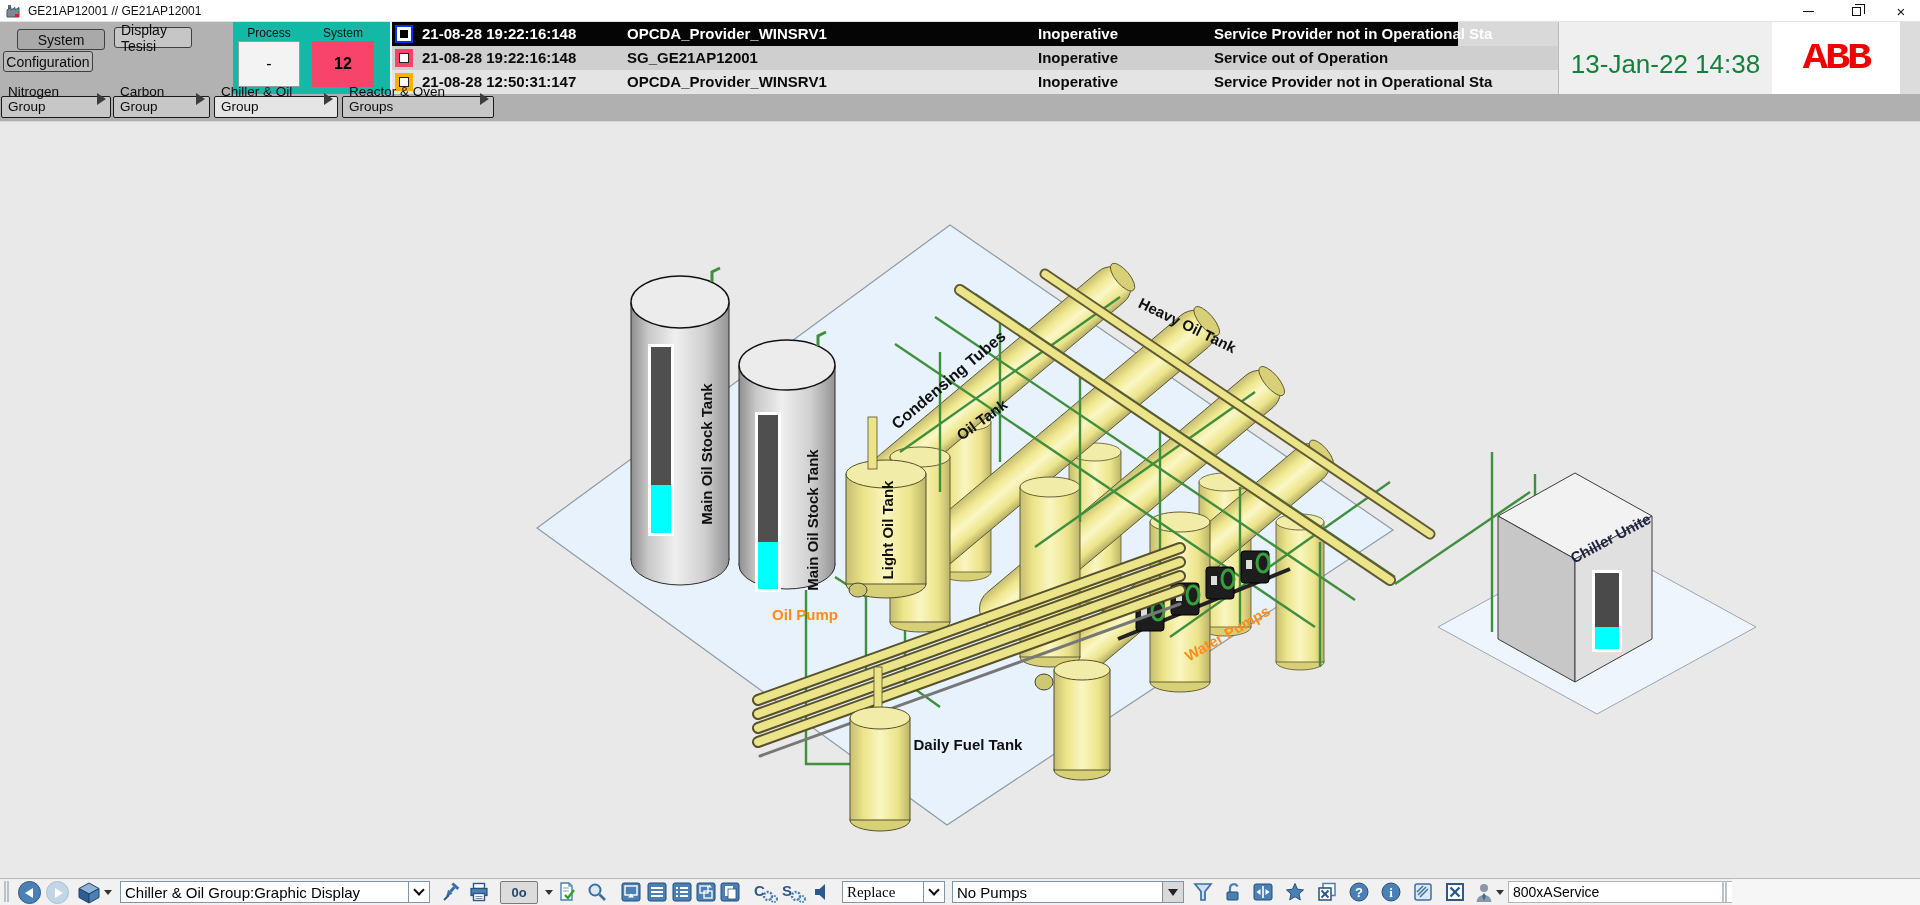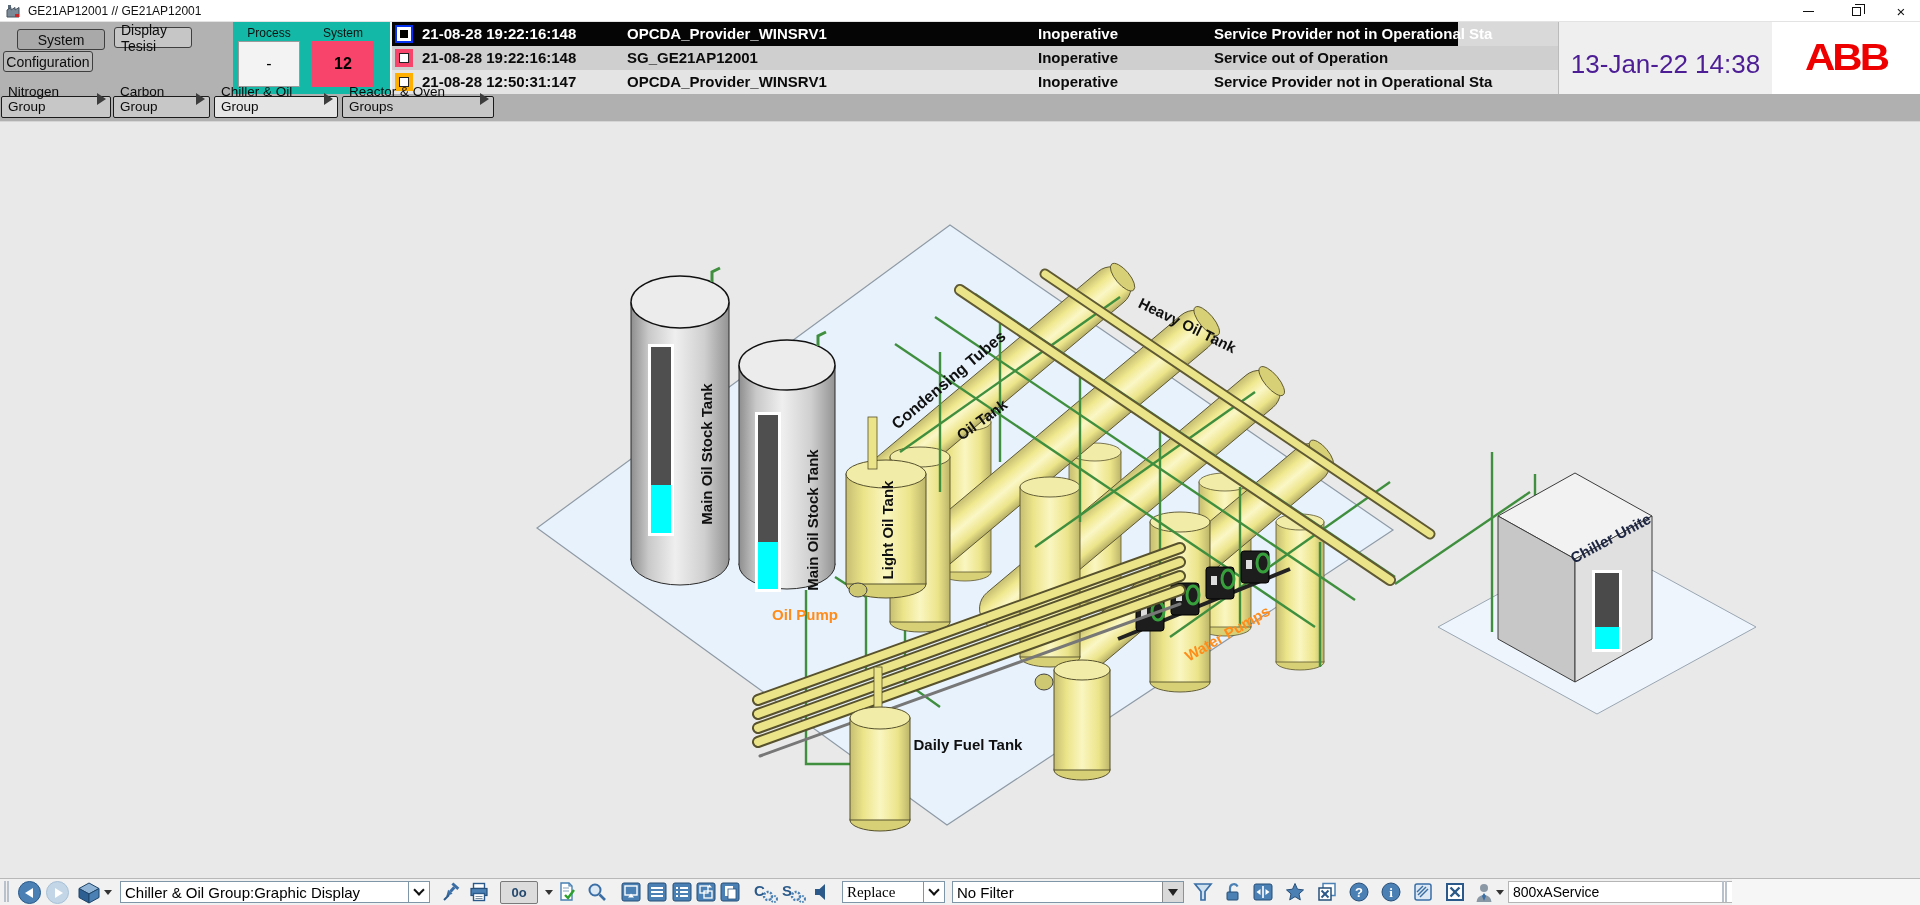--- a/index.html
+++ b/index.html
@@ -40,23 +40,23 @@
   .arow.r0 { top:0; } .arow.r1 { top:24px; background:#cfcfcf; } .arow.r2 { top:48px; background:#e4e4e4; }
   .arow.r0 .rowbg { position:absolute; left:0; top:0; width:1066px; height:24px; background:#050505; }
   .arow.r0 { color:#ffffff; }
   .marker { position:absolute; left:3px; top:3px; width:18px; height:18px; display:flex; align-items:center; justify-content:center; }
   .marker .inner { width:10px; height:10px; background:#ffffff; border:1px solid #222; }
   .marker .inner.filled { background:#000; border-color:#fff; outline:2px solid #fff; outline-offset:0; }
   .acol { position:absolute; top:0; white-space:nowrap; }
   .c-time { left:30px; } .c-src { left:235px; } .c-state { left:646px; } .c-msg { left:778px;margin-left:44px; }
 
   #datepanel { position:absolute; left:1558px; top:0; width:214px; height:84px; background:#efefef;
-    border-left:1px solid #bbb; display:flex; align-items:center; justify-content:center; font-size:26px; color:#4c1d95; }
-  #abbpanel { position:absolute; left:1772px; top:0; width:148px; height:72px; background:#ffffff;
-    display:flex; align-items:center; justify-content:center; }
+    border-left:1px solid #bbb; display:flex; align-items:center; justify-content:center; font-size:26px; color:#15803d; }
+  #abbpanel { position:absolute; left:1772px; top:0; width:128px; height:72px; background:#ffffff;
+    display:flex; align-items:center; justify-content:center;font-family:Liberation Mono, monospace; }
   #abblogo { font-size:42px; font-weight:bold; color:#ee0000; letter-spacing:-3px; transform:scaleY(.88); }
 
   
   #tabbar { position:absolute; left:0; top:94px; width:1920px; height:28px; background:#b0b0b0; border-bottom:1px solid #d5d5d5; }
   .tab { position:absolute; top:2px; height:22px; background:#c7c7c7; border:1px solid #1a1a1a; border-radius:2px;
     font-size:13.5px; color:#0a0a0a; display:flex; align-items:center; padding:0 4px 16px 6px; gap:8px; }
   .tab.active { background:#e5e5e5; }
   .tab-arrow { width:0; height:0; border-top:6px solid transparent; border-bottom:6px solid transparent; border-left:9px solid #3d3d3d; margin-left:auto; }
   #tab0 { left:1px; width:110px; } #tab1 { left:113px; width:97px; } #tab2 { left:214px; width:124px; } #tab3 { left:342px; width:152px; }
 
@@ -513,21 +513,21 @@
   </svg>
 
   <div class="tb combo" style="left:842px; width:103px;font-family:Liberation Serif, serif;">
     <span class="ctext">Replace</span>
     <div class="cbtn">
         <div class="chev"></div>
       </div>
   </div>
 
   <div class="tb combo" style="left:952px; width:232px;">
-    <span class="ctext">No Filter</span>
+    <span class="ctext">No Pumps</span>
     <div class="cbtn classic">
         <div class="dtri"></div>
       </div>
   </div>
 
   <svg class="tb" style="left:1192px;" width="22" height="22">
     <polygon points="3,3 19,3 13,10.5 13,19 9,19 9,10.5" fill="#cfe0ef" stroke="#3a6ea5" stroke-width="1.7"></polygon>
   </svg>
   <svg class="tb" style="left:1222px;" width="22" height="22">
     <path d="M8 11 V7 A4 4 0 0 1 15.6 5.4" fill="none" stroke="#4a80b4" stroke-width="2.2"></path>

